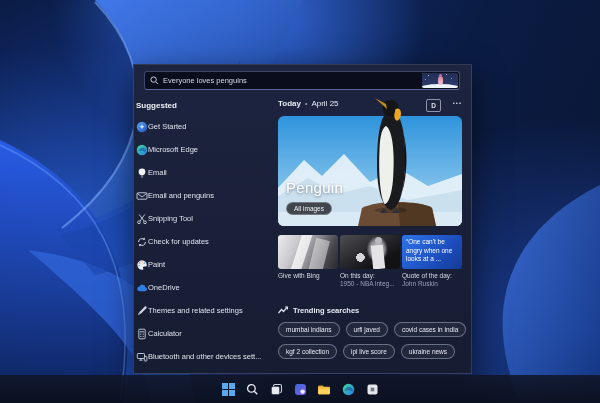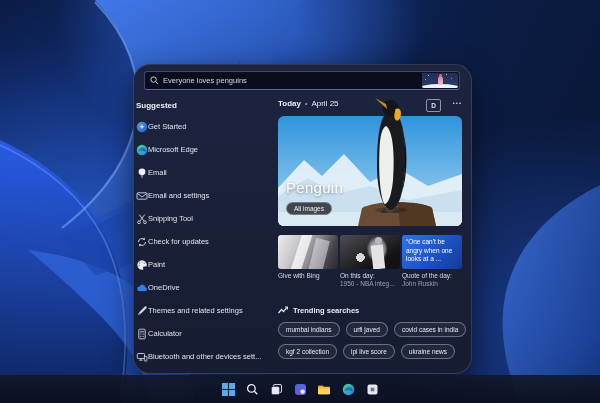--- a/index.html
+++ b/index.html
@@ -12,21 +12,21 @@
   .wallpaper{position:absolute;inset:0;
     background:
       radial-gradient(520px 420px at 12% 68%, rgba(47,106,238,.85), rgba(20,50,140,.25) 55%, transparent 72%),
       radial-gradient(300px 230px at 40% 4%, rgba(64,124,255,.85), transparent 62%),
       radial-gradient(430px 330px at 98% 82%, rgba(40,88,214,.6), transparent 65%),
       linear-gradient(115deg,#0a1a3e 0%,#0e2a66 35%,#0b1c44 62%,#091530 100%);
   }
   .petals{position:absolute;inset:0;width:100%;height:100%;}
   
   .panel{position:absolute;left:133px;top:64px;width:337px;height:308px;
-    border-radius:17px;background:linear-gradient(#1d2440,#161c31);
+    border-radius:0;background:linear-gradient(#1d2440,#161c31);
     border:1px solid rgba(125,136,170,.28);
     box-shadow:0 10px 28px rgba(0,0,0,.55);}
   
   .searchbox{position:absolute;left:10px;top:6px;width:316px;height:19px;
     background:#0a0e1c;border:1px solid #3e466a;border-bottom-color:#5a679c;
     border-radius:3px;display:flex;align-items:center;box-sizing:border-box;padding-left:5px;}
   .searchbox input{flex:1;background:transparent;border:none;outline:none;
     color:#d5dae6;font-size:7.5px;padding:0 4px;font-family:inherit;}
   .deco{width:36px;height:15px;margin-right:1px;border-radius:2px;position:relative;overflow:hidden;
     background:linear-gradient(#222e55,#2d3c6e);}
@@ -176,21 +176,21 @@
         <rect x="5.1" y="9.8" width="1.8" height=".9" rx=".4" fill="#8d96a9"></rect>
       </svg>
       <span class="lbl">Email</span>
     </div>
 
     <div class="item">
       <svg class="ic" viewBox="0 0 12 12">
         <rect x="1" y="2.8" width="10" height="6.4" rx="1" fill="none" stroke="#ced6e6" stroke-width=".9"></rect>
         <path d="M1.5 3.6 L6 7 L10.5 3.6" fill="none" stroke="#ced6e6" stroke-width=".9"></path>
       </svg>
-      <span class="lbl">Email and settings</span>
+      <span class="lbl">Email and penguins</span>
     </div>
 
     <div class="item">
       <svg class="ic" viewBox="0 0 12 12">
         <line x1="3.2" y1="1.5" x2="8" y2="8" stroke="#ced6e6" stroke-width=".9"></line>
         <line x1="8.8" y1="1.5" x2="4" y2="8" stroke="#ced6e6" stroke-width=".9"></line>
         <circle cx="3" cy="9.3" r="1.4" fill="none" stroke="#ced6e6" stroke-width=".9"></circle>
         <circle cx="9" cy="9.3" r="1.4" fill="none" stroke="#ced6e6" stroke-width=".9"></circle>
       </svg>
       <span class="lbl">Snipping Tool</span>

